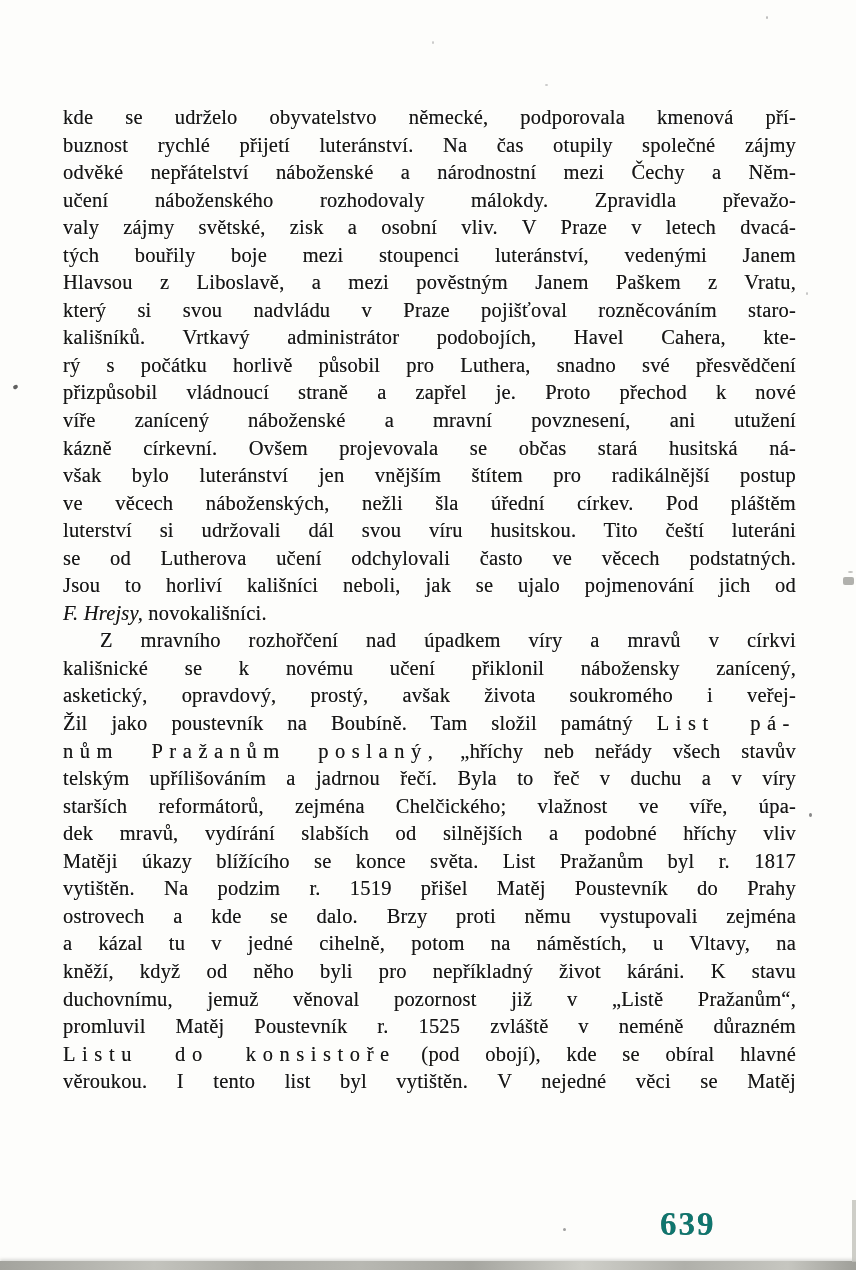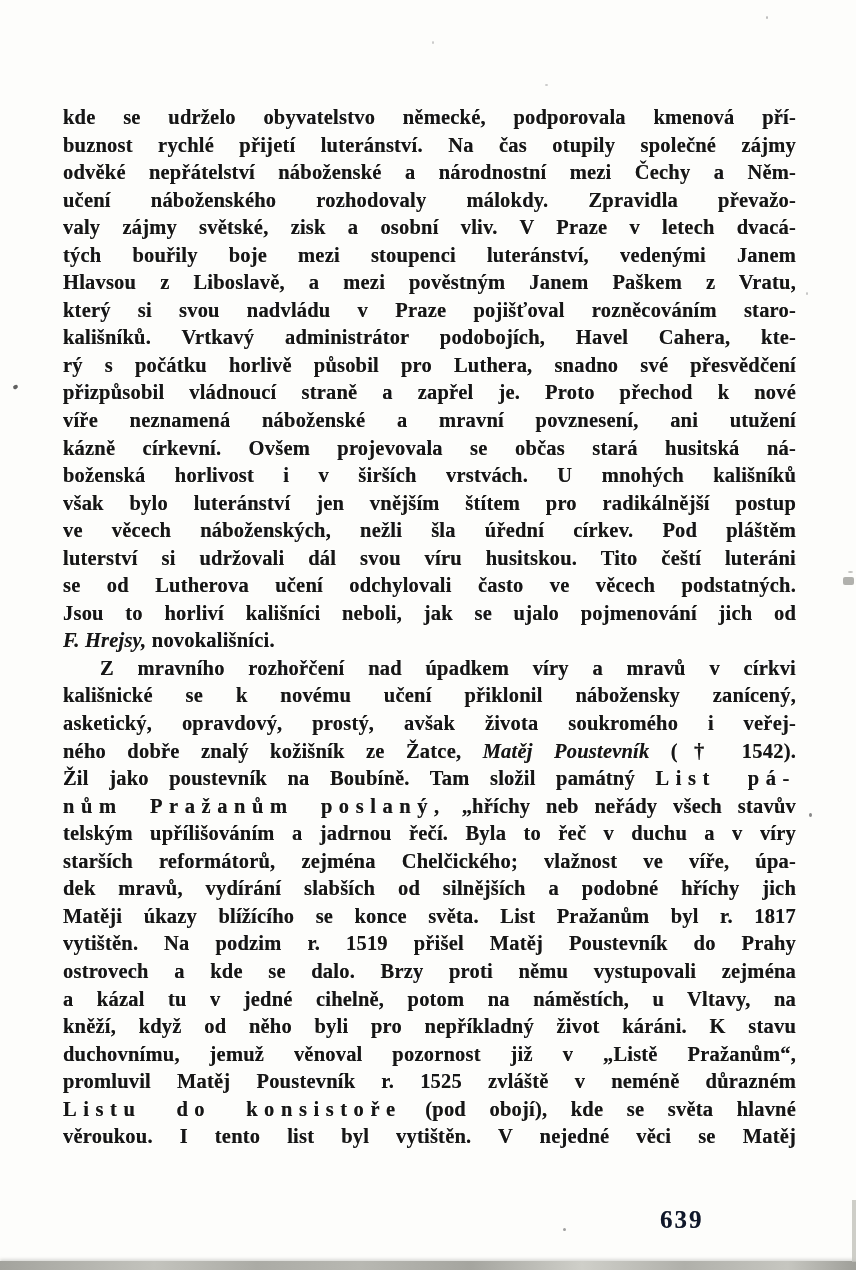--- a/index.html
+++ b/index.html
@@ -26,30 +26,30 @@
   .line {
     height: 27.56px;
     line-height: 27.56px;
     white-space: normal;
   }
   .line.just {
     text-align: justify;
     text-align-last: justify;
   }
   .line.ind { text-indent: 37px; }
-  .line span { display: inline; font-weight: bold; }
+  .line span { display: inline; }
   .italic { font-style: italic; }
   .spaced { letter-spacing: 0.32em; word-spacing: 0.25em; }
   .page-number {
     position: absolute;
     left: 660px; top: 1206px;
-    font-size: 25px;
+    font-size: 33px;
     font-weight: 700;
     letter-spacing: 2px;
-    color: #0f172a;
+    color: #0f766e;
     text-shadow: 0 0 0.5px rgba(25,25,25,0.5);
   }
   
   .scan-bar {
     position: absolute;
     left: 0; bottom: 0;
     width: 856px; height: 9px;
     background: linear-gradient(90deg,
       #a3a39d 0%, #c3c3bd 18%, #abab a5 30%, #b8b8b2 42%,
       #a5a59f 55%, #cfcfc9 68%, #b0b0aa 80%, #c6c6c0 92%, #9f9f99 100%);
@@ -86,46 +86,44 @@
       <div class="line just"><span>buznost rychlé přijetí luteránství. Na čas otupily společné zájmy</span></div>
       <div class="line just"><span>odvěké nepřátelství náboženské a národnostní mezi Čechy a Něm-</span></div>
       <div class="line just"><span>učení náboženského rozhodovaly málokdy. Zpravidla převažo-</span></div>
       <div class="line just"><span>valy zájmy světské, zisk a osobní vliv. V Praze v letech dvacá-</span></div>
       <div class="line just"><span>tých bouřily boje mezi stoupenci luteránství, vedenými Janem</span></div>
       <div class="line just"><span>Hlavsou z Liboslavě, a mezi pověstným Janem Paškem z Vratu,</span></div>
       <div class="line just"><span>který si svou nadvládu v Praze pojišťoval rozněcováním staro-</span></div>
       <div class="line just"><span>kališníků. Vrtkavý administrátor podobojích, Havel Cahera, kte-</span></div>
       <div class="line just"><span>rý s počátku horlivě působil pro Luthera, snadno své přesvědčení</span></div>
       <div class="line just"><span>přizpůsobil vládnoucí straně a zapřel je. Proto přechod k nové</span></div>
-      <div class="line just"><span>víře neznamená náboženské a mravní povznesení, ani utužení</span></div>
+      <div class="line just"><span>víře zanícený náboženské a mravní povznesení, ani utužení</span></div>
       <div class="line just"><span>kázně církevní. Ovšem projevovala se občas stará husitská ná-</span></div>
-      <div class="line just"><span>boženská horlivost i v širších vrstvách. U mnohých kališníků</span></div>
       <div class="line just"><span>však bylo luteránství jen vnějším štítem pro radikálnější postup</span></div>
       <div class="line just"><span>ve věcech náboženských, nežli šla úřední církev. Pod pláštěm</span></div>
       <div class="line just"><span>luterství si udržovali dál svou víru husitskou. Tito čeští luteráni</span></div>
       <div class="line just"><span>se od Lutherova učení odchylovali často ve věcech podstatných.</span></div>
       <div class="line just"><span>Jsou to horliví kališníci neboli, jak se ujalo pojmenování jich od</span></div>
       <div class="line"><span class="italic">F. Hrejsy,</span><span> novokališníci.</span></div>
       <div class="line just ind"><span>Z mravního rozhořčení nad úpadkem víry a mravů v církvi</span></div>
       <div class="line just"><span>kališnické se k novému učení přiklonil nábožensky zanícený,</span></div>
       <div class="line just"><span>asketický, opravdový, prostý, avšak života soukromého i veřej-</span></div>
-      <div class="line just"><span>ného dobře znalý kožišník ze Žatce, </span><span class="italic">Matěj Poustevník</span><span> († 1542).</span></div>
       <div class="line just"><span>Žil jako poustevník na Boubíně. Tam složil památný </span><span class="spaced">List pá-</span></div>
       <div class="line just"><span class="spaced">nům Pražanům poslaný,</span><span> „hříchy neb neřády všech stavův</span></div>
       <div class="line just"><span>telským upřílišováním a jadrnou řečí. Byla to řeč v duchu a v víry</span></div>
       <div class="line just"><span>starších reformátorů, zejména Chelčického; vlažnost ve víře, úpa-</span></div>
-      <div class="line just"><span>dek mravů, vydírání slabších od silnějších a podobné hříchy jich</span></div>
+      <div class="line just"><span>dek mravů, vydírání slabších od silnějších a podobné hříchy vliv</span></div>
       <div class="line just"><span>Matěji úkazy blížícího se konce světa. List Pražanům byl r. 1817</span></div>
       <div class="line just"><span>vytištěn. Na podzim r. 1519 přišel Matěj Poustevník do Prahy</span></div>
       <div class="line just"><span>ostrovech a kde se dalo. Brzy proti němu vystupovali zejména</span></div>
       <div class="line just"><span>a kázal tu v jedné cihelně, potom na náměstích, u Vltavy, na</span></div>
       <div class="line just"><span>kněží, když od něho byli pro nepříkladný život káráni. K stavu</span></div>
       <div class="line just"><span>duchovnímu, jemuž věnoval pozornost již v „Listě Pražanům“,</span></div>
       <div class="line just"><span>promluvil Matěj Poustevník r. 1525 zvláště v neméně důrazném</span></div>
-      <div class="line just"><span class="spaced">Listu do konsistoře</span><span> (pod obojí), kde se světa hlavné</span></div>
+      <div class="line just"><span class="spaced">Listu do konsistoře</span><span> (pod obojí), kde se obíral hlavné</span></div>
       <div class="line just"><span>věroukou. I tento list byl vytištěn. V nejedné věci se Matěj</span></div>
     </div>
 
   <div class="page-number">639</div>
 
   <div class="scan-bar"></div>
   <div class="edge-sliver"></div>
   <div class="speck s1"></div>
   <div class="speck s2"></div>
   <div class="speck s3"></div>

